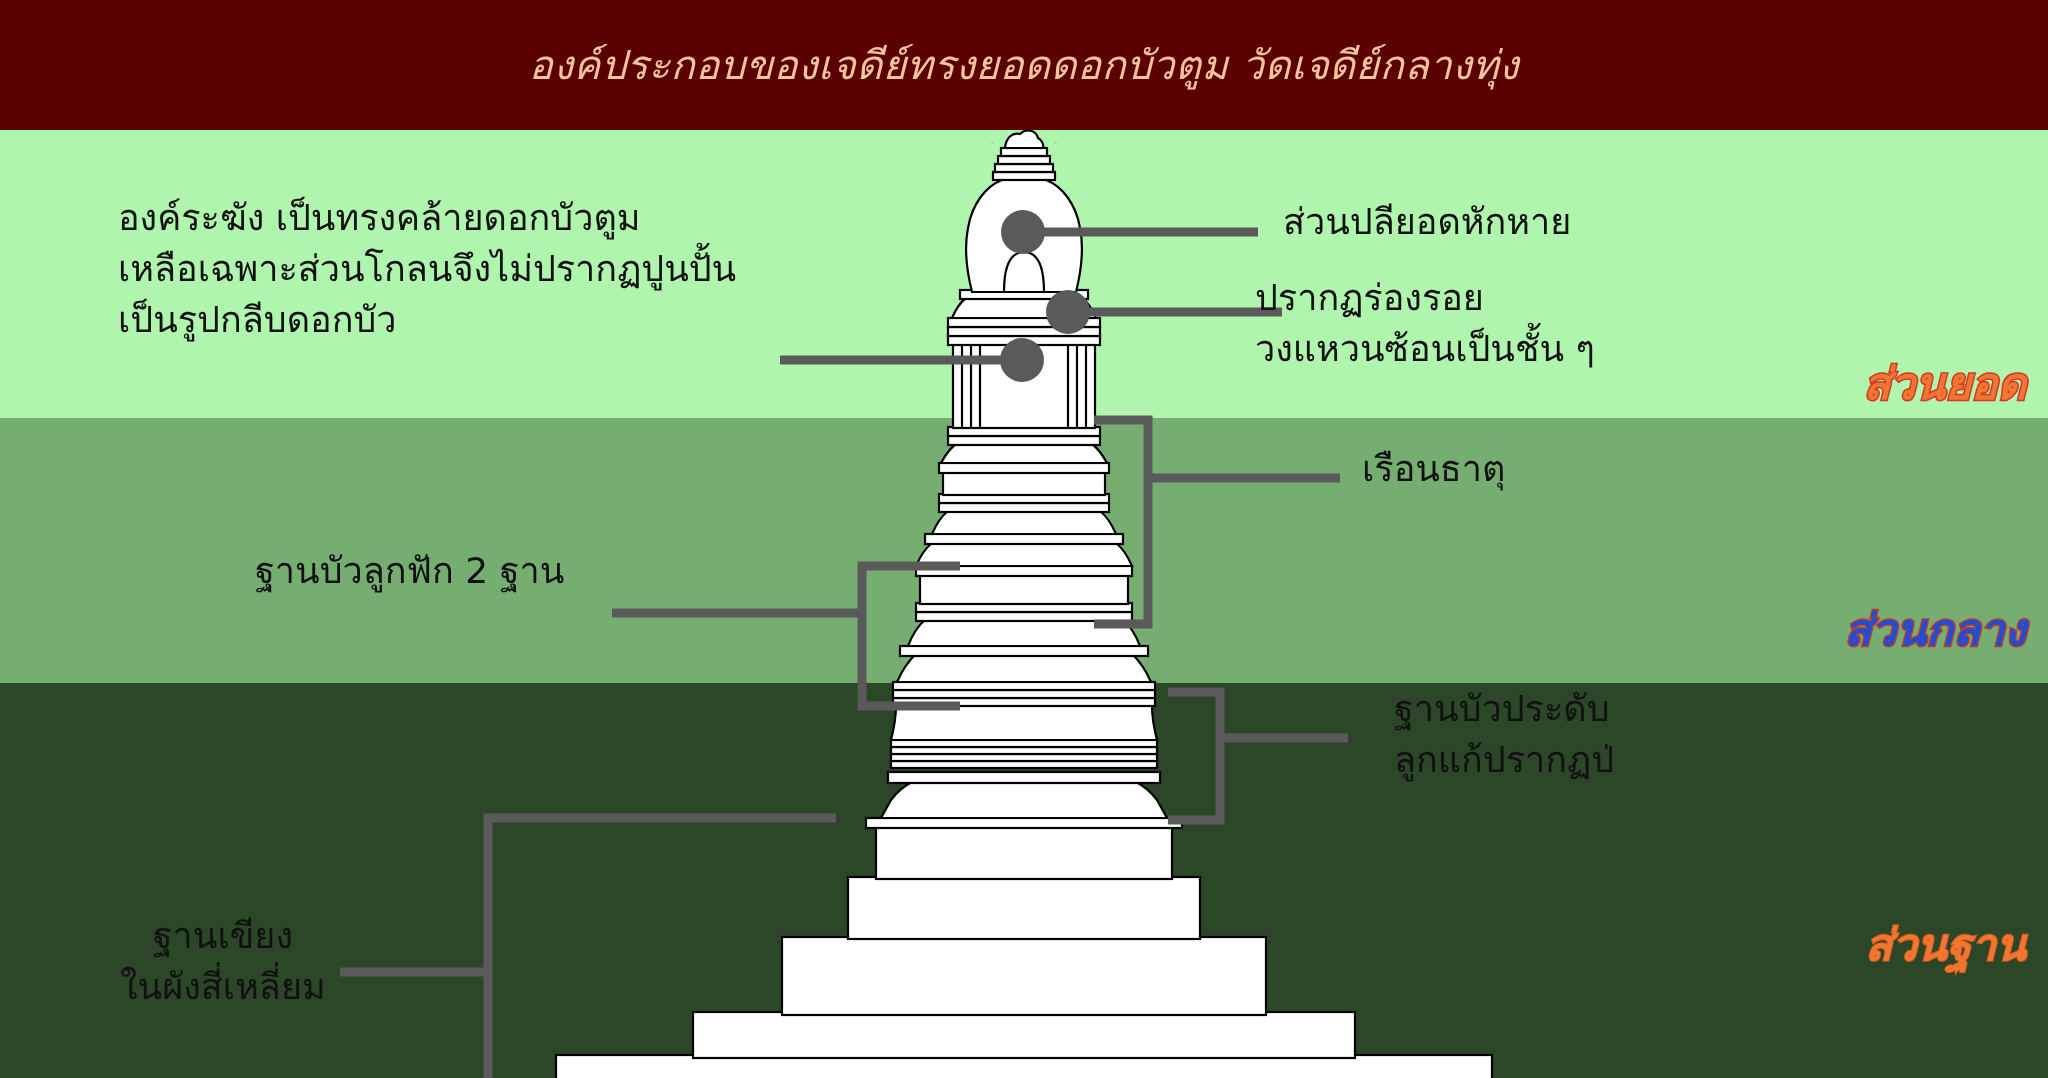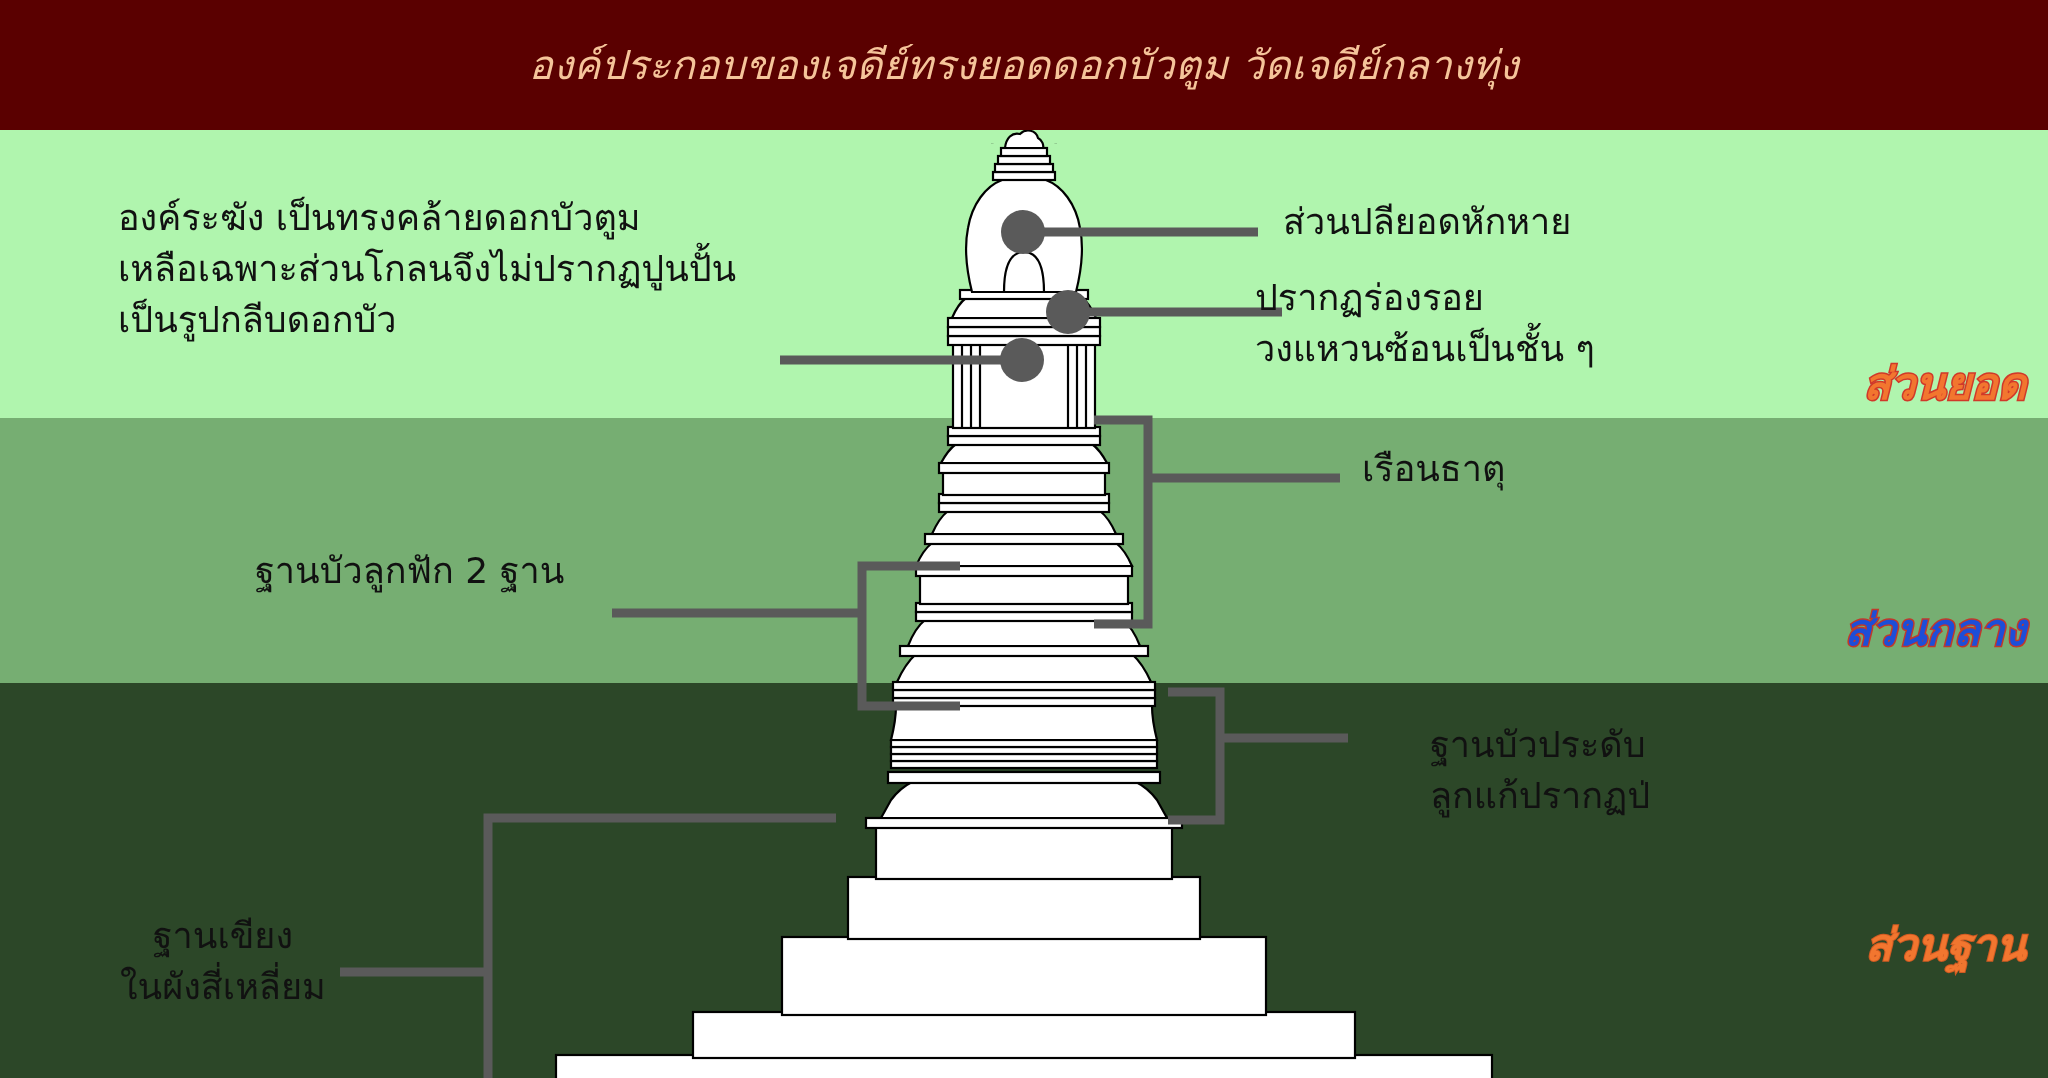--- a/index.html
+++ b/index.html
@@ -27,21 +27,21 @@
 
   
   .anno{position:absolute;color:#111;font-size:36px;line-height:1.42;white-space:nowrap;}
   .anno .ln{display:block;}
 
   #anno-bell   {left:112px; top:192px;margin-left:6px;}
   #anno-spire  {left:1283px;top:196px;}
   #anno-rings  {left:1255px;top:272px;}
   #anno-ruean  {left:1362px;top:443px;}
   #anno-waenfa {left:255px; top:545px; text-align:right;}
-  #anno-buapra {left:1430px;top:683px;margin-top:36px;}
+  #anno-buapra {left:1394px;top:683px;}
   #anno-khiang {left:120px; top:910px; text-align:center;}
 
   
   #leaders{position:absolute;left:0;top:0;width:2048px;height:1078px;}
 
   
   #stupa{position:absolute;left:0;top:0;width:2048px;height:1078px;}
 </style>
 </head>
 <body>

